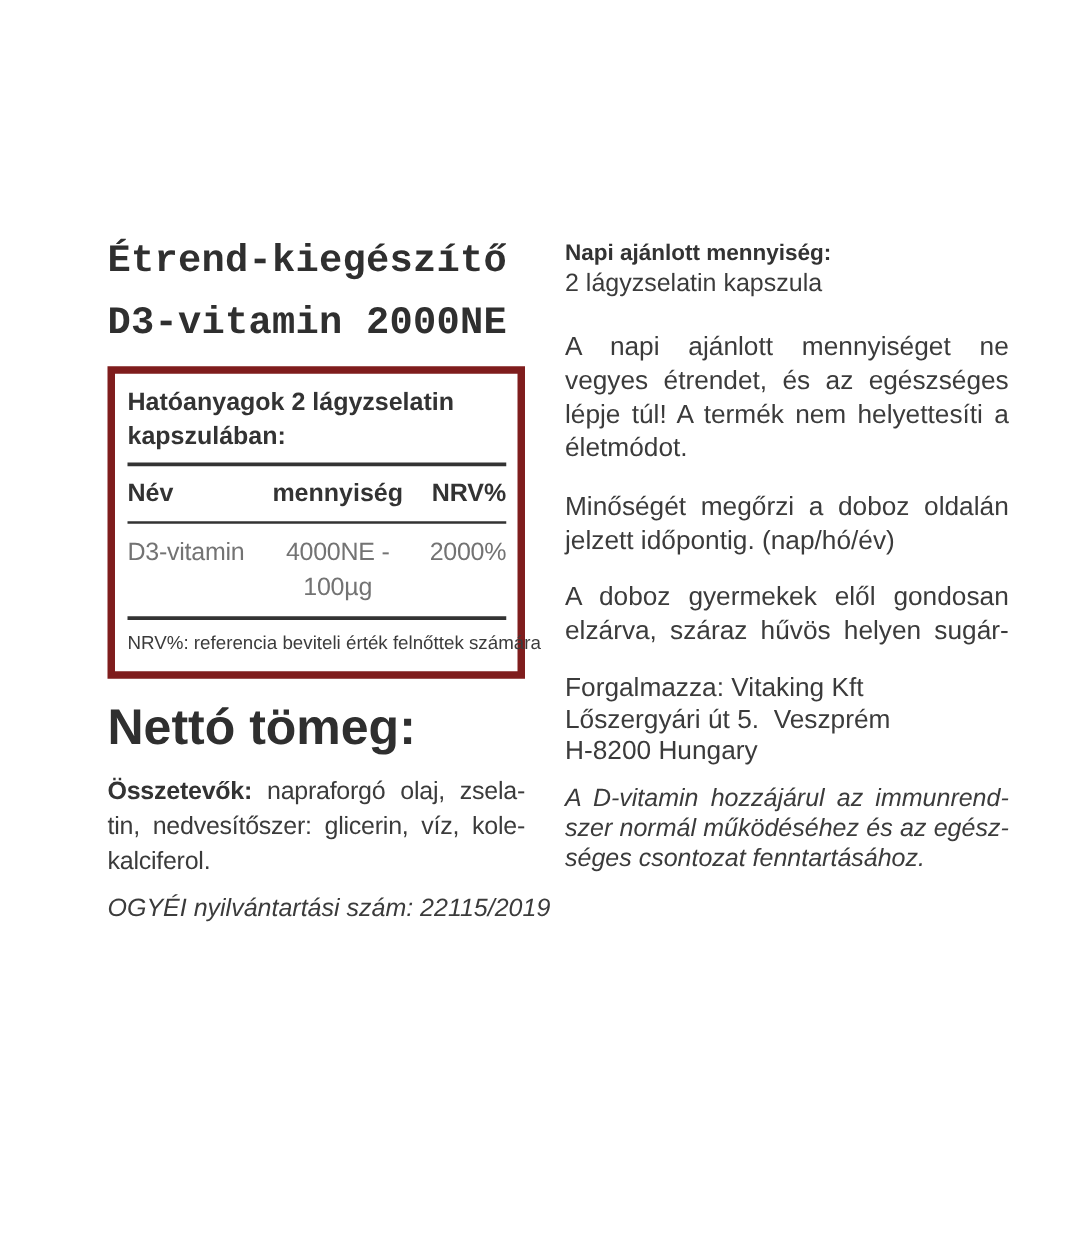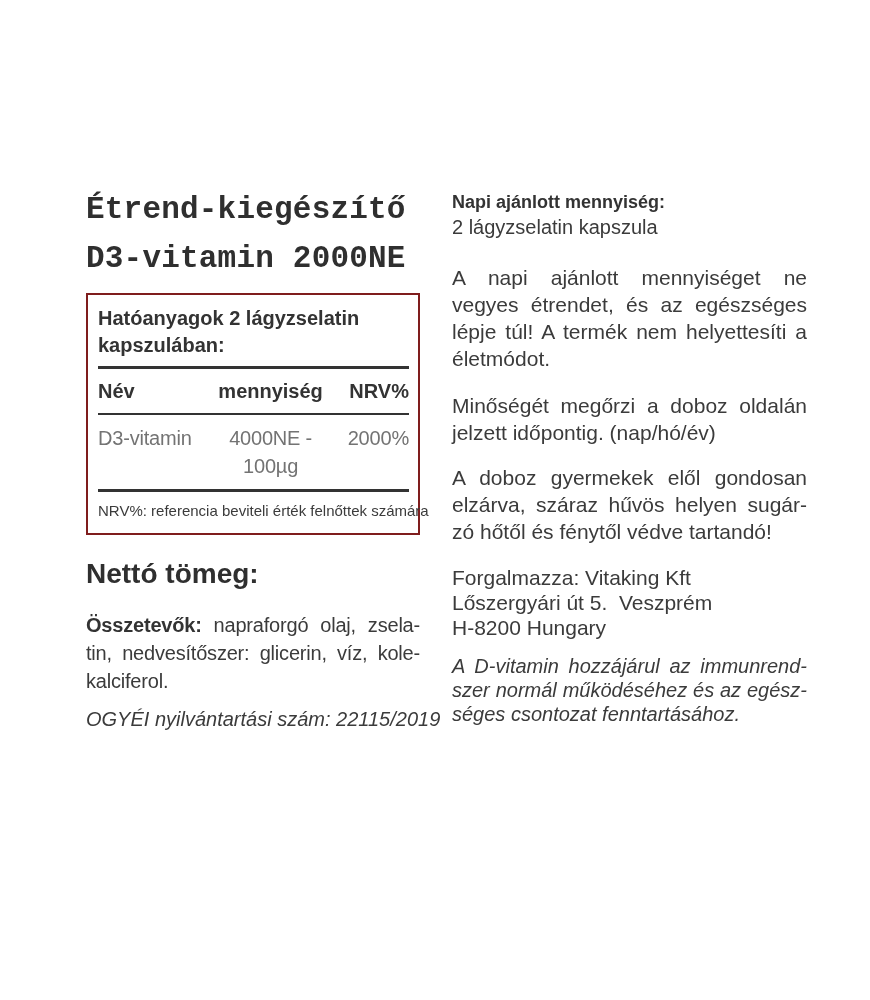--- a/index.html
+++ b/index.html
@@ -28,21 +28,21 @@
     font-size: 31px;
     font-weight: bold;
     line-height: 49px;
     color: #2f2f2f;
     letter-spacing: 0.2px;
   }
   .title .tline { display: block; white-space: nowrap; font-family: Liberation Mono, monospace; }
 
   .supp-table {
     margin-top: 10px;
-    border: 2px solid #7f1d1d;
+    border: 6px solid #7f1d1d;
     padding: 10px 9px 12px 10px;
     box-sizing: border-box;
   }
   .t-head {
     font-size: 20px;
     font-weight: bold;
     line-height: 27px;
     color: #333333;
   }
   .rule { background: #333333; border: 0; }
@@ -56,21 +56,21 @@
   .c2 { width: 45%; text-align: center; }
   .c3 { width: 22%; text-align: right; }
   .t-foot {
     font-size: 15px;
     line-height: 21px;
     color: #3b3b3b;
     white-space: nowrap;
   }
   .net {
     margin-top: 18px;
-    font-size: 28px;
+    font-size: 40px;
     font-weight: bold;
     line-height: 42px;
     color: #2f2f2f;
   }
   .ingredients {
     margin: 16px 0 0 0;
     font-size: 20px;
     line-height: 28px;
     letter-spacing: -0.2px;
   }
@@ -167,21 +167,20 @@
     </div>
 
     <div class="para p2">
       <div class="jl">Minőségét megőrzi a doboz oldalán</div>
       <div class="ll">jelzett időpontig. (nap/hó/év)</div>
     </div>
 
     <div class="para p3">
       <div class="jl">A doboz gyermekek elől gondosan</div>
       <div class="jl">elzárva, száraz hűvös helyen sugár-</div>
-      <div class="ll">zó hőtől és fénytől védve tartandó!</div>
     </div>
 
     <div class="para addr">
       <div class="ll">Forgalmazza: Vitaking Kft</div>
       <div class="ll">Lőszergyári út 5.&nbsp; Veszprém</div>
       <div class="ll">H-8200 Hungary</div>
     </div>
 
     <div class="para claim">
       <div class="jl">A D-vitamin hozzájárul az immunrend-</div>

